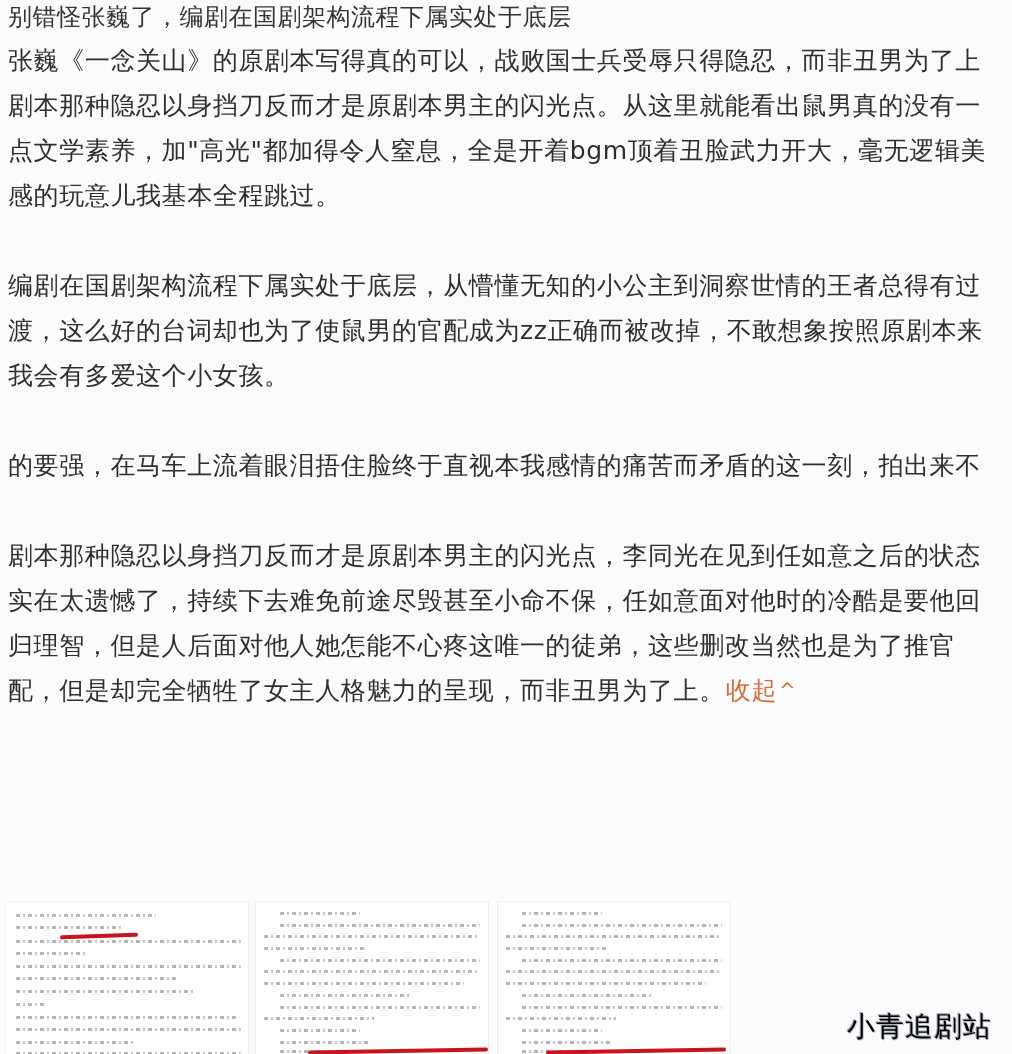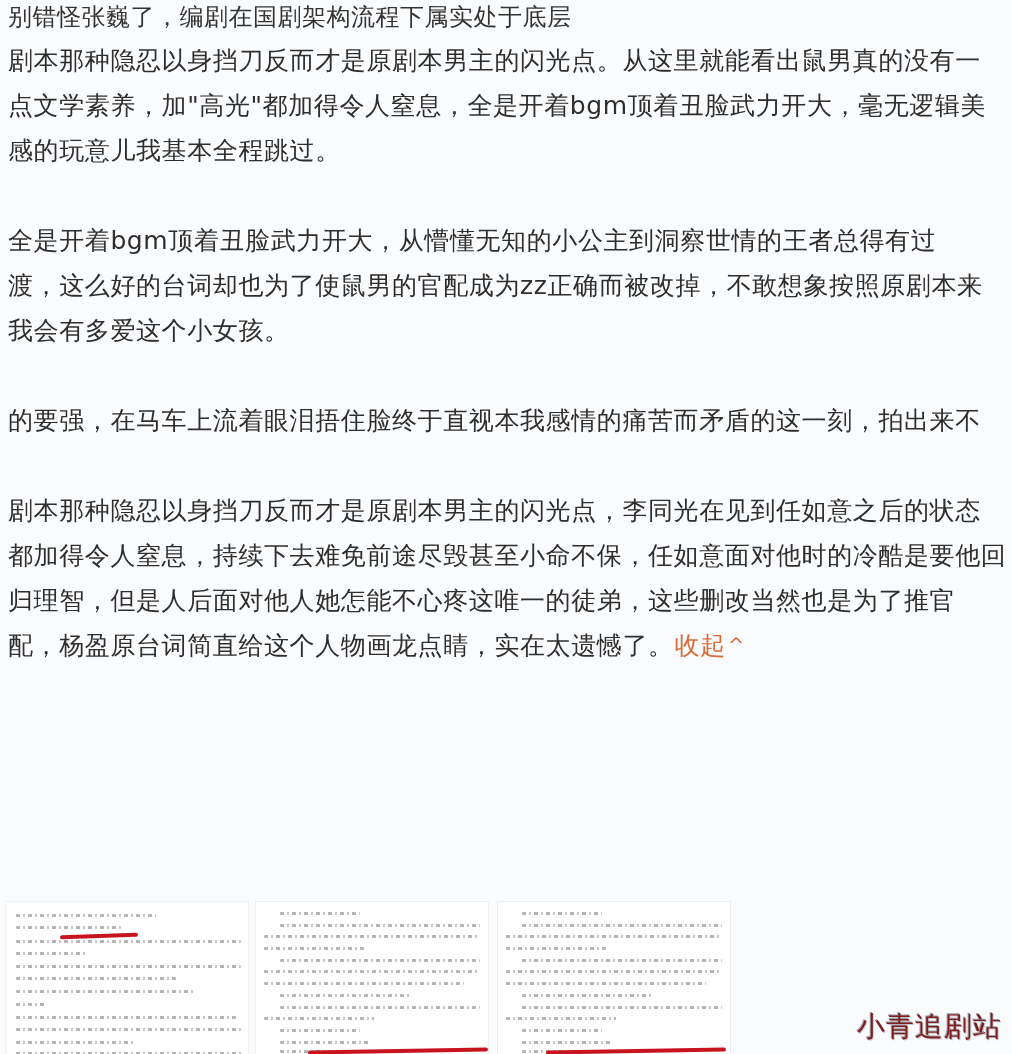--- a/index.html
+++ b/index.html
@@ -76,56 +76,57 @@
       border-radius: 1px;
     }
     .redmark {
       position: absolute;
       height: 4px;
       background: #c8141e;
       border-radius: 3px;
     }
     .watermark {
       position: absolute;
-      right: 10px;
+      right: 20px;
       top: 1008px;
       font-size: 28px;
-      color: #7f1d1d;
+      color: #000000;
       letter-spacing: 1px;
       text-shadow: -1px -1px 0 #9aa0a8, 1px 1px 0 #c8ccd2;
       white-space: nowrap;
     }
   </style>
 </head>
 <body>
 
 <div class="post">
   <div class="headline">别错怪张巍了，编剧在国剧架构流程下属实处于底层</div>
 
   <div class="para p1">
+    <span class="line">张巍《一念关山》的原剧本写得真的可以，战败国士兵受辱只得隐忍，而非丑男为了上</span>
     <span class="line">剧本那种隐忍以身挡刀反而才是原剧本男主的闪光点。从这里就能看出鼠男真的没有一</span>
     <span class="line">点文学素养，加"高光"都加得令人窒息，全是开着bgm顶着丑脸武力开大，毫无逻辑美</span>
     <span class="line">感的玩意儿我基本全程跳过。</span>
   </div>
 
   <div class="para">
-    <span class="line">全是开着bgm顶着丑脸武力开大，从懵懂无知的小公主到洞察世情的王者总得有过</span>
+    <span class="line">编剧在国剧架构流程下属实处于底层，从懵懂无知的小公主到洞察世情的王者总得有过</span>
     <span class="line">渡，这么好的台词却也为了使鼠男的官配成为zz正确而被改掉，不敢想象按照原剧本来</span>
     <span class="line">我会有多爱这个小女孩。</span>
   </div>
 
   <div class="para">
     <span class="line">的要强，在马车上流着眼泪捂住脸终于直视本我感情的痛苦而矛盾的这一刻，拍出来不</span>
   </div>
 
   <div class="para">
     <span class="line">剧本那种隐忍以身挡刀反而才是原剧本男主的闪光点，李同光在见到任如意之后的状态</span>
-    <span class="line">都加得令人窒息，持续下去难免前途尽毁甚至小命不保，任如意面对他时的冷酷是要他回</span>
+    <span class="line">实在太遗憾了，持续下去难免前途尽毁甚至小命不保，任如意面对他时的冷酷是要他回</span>
     <span class="line">归理智，但是人后面对他人她怎能不心疼这唯一的徒弟，这些删改当然也是为了推官</span>
-    <span class="line"><span>配，杨盈原台词简直给这个人物画龙点睛，实在太遗憾了。</span><span class="collapse-link"><span>收起</span><span class="chev">^</span></span></span>
+    <span class="line"><span>配，但是却完全牺牲了女主人格魅力的呈现，而非丑男为了上。</span><span class="collapse-link"><span>收起</span><span class="chev">^</span></span></span>
   </div>
 </div>
 
 <div class="thumbs">
   <div class="thumb t1">
     <div class="scanline" style="left:10px;top:12px;width:140px;"></div>
     <div class="scanline" style="left:10px;top:24px;width:105px;"></div>
     <div class="redmark" style="left:54px;top:32px;width:78px;transform:rotate(-2deg);"></div>
     <div class="scanline" style="left:10px;top:38px;width:225px;"></div>
     <div class="scanline" style="left:10px;top:50px;width:70px;"></div>

